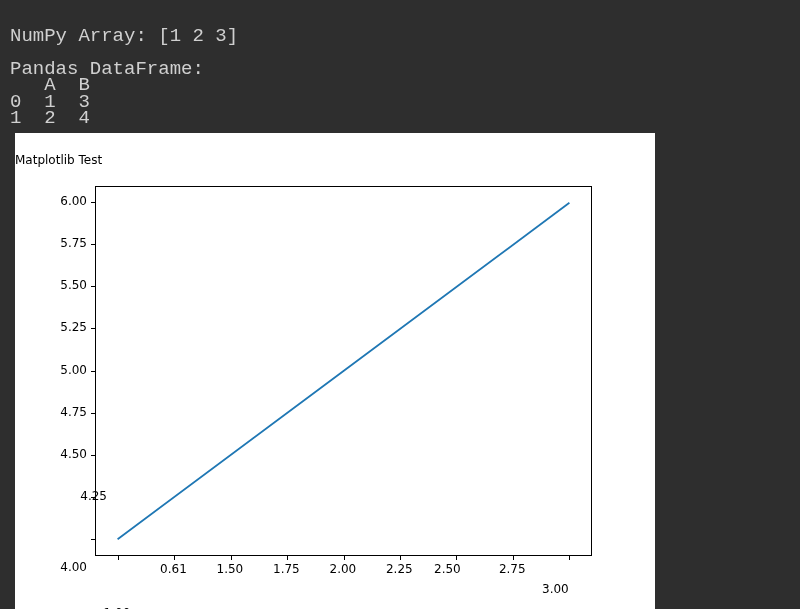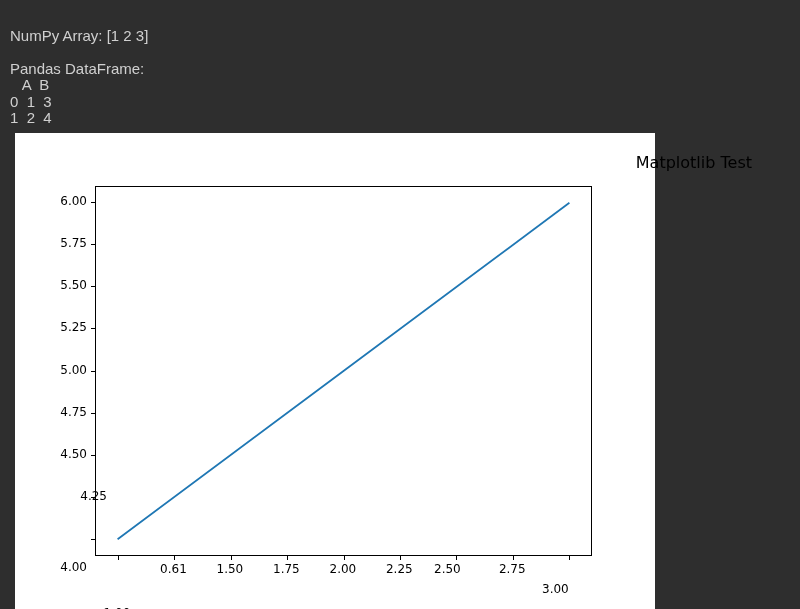--- a/index.html
+++ b/index.html
@@ -4,22 +4,22 @@
 <style>
   html, body {
     margin: 0;
     padding: 0;
     width: 800px;
     height: 609px;
     background: #2e2e2e;
     overflow: hidden;
   }
   .console {
-    font-family: Liberation Sans, sans-serif;
-    font-size: 15px;
+    font-family: Liberation Mono, monospace;
+    font-size: 19px;
     line-height: 16.5px;
     color: #d0d0d0;
     white-space: pre;
     padding: 11px 10px 0 10px;
   }
   .chart-wrap {
     margin: 6px 0 0 15px;
     width: 640px;
     height: 480px;
     background: #ffffff;
@@ -33,23 +33,23 @@
     width: 497px;
     height: 370px;
     border: 1px solid #000;
     box-sizing: border-box;
   }
   .chart-title {
     position: absolute;
     left: 0;
     top: 20px;
     width: 737px;
-    text-align: right;
+    text-align: left;
     font-family: "DejaVu Sans", Arial, sans-serif;
-    font-size: 16px;
+    font-size: 12px;
     color: #000;
   }
   .tick-label {
     position: absolute;
     font-family: "DejaVu Sans", Arial, sans-serif;
     font-size: 12px;
     color: #000;
   }
   .tick-mark {
     position: absolute;

